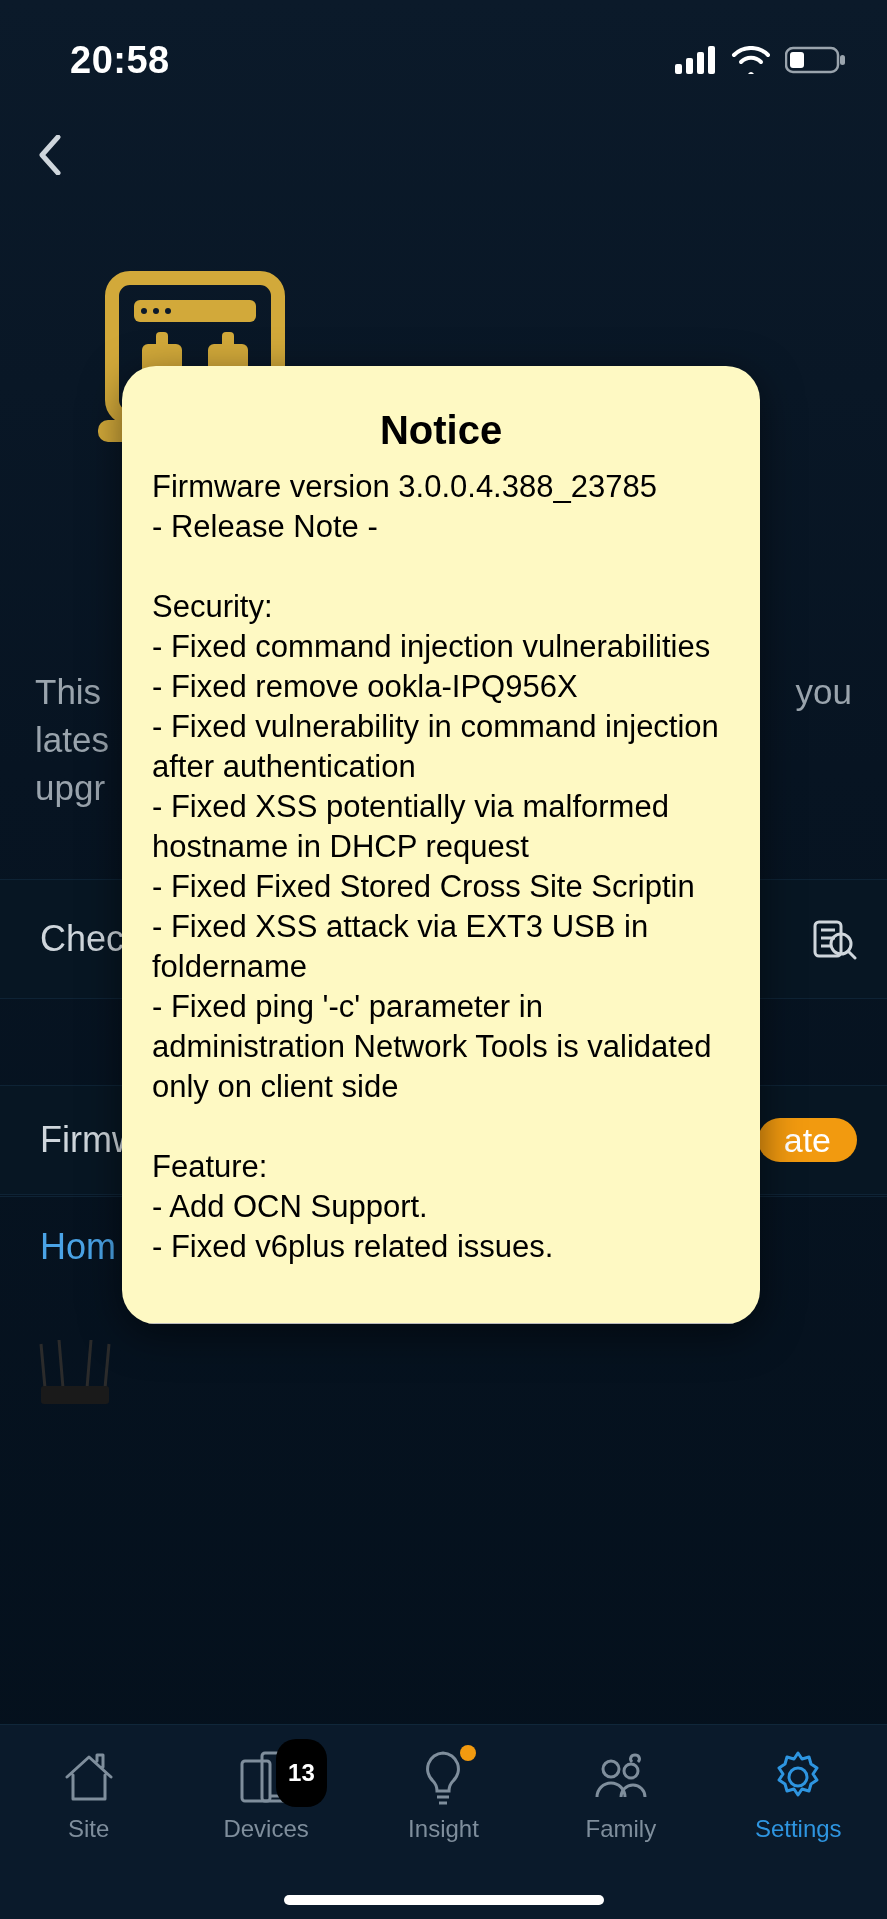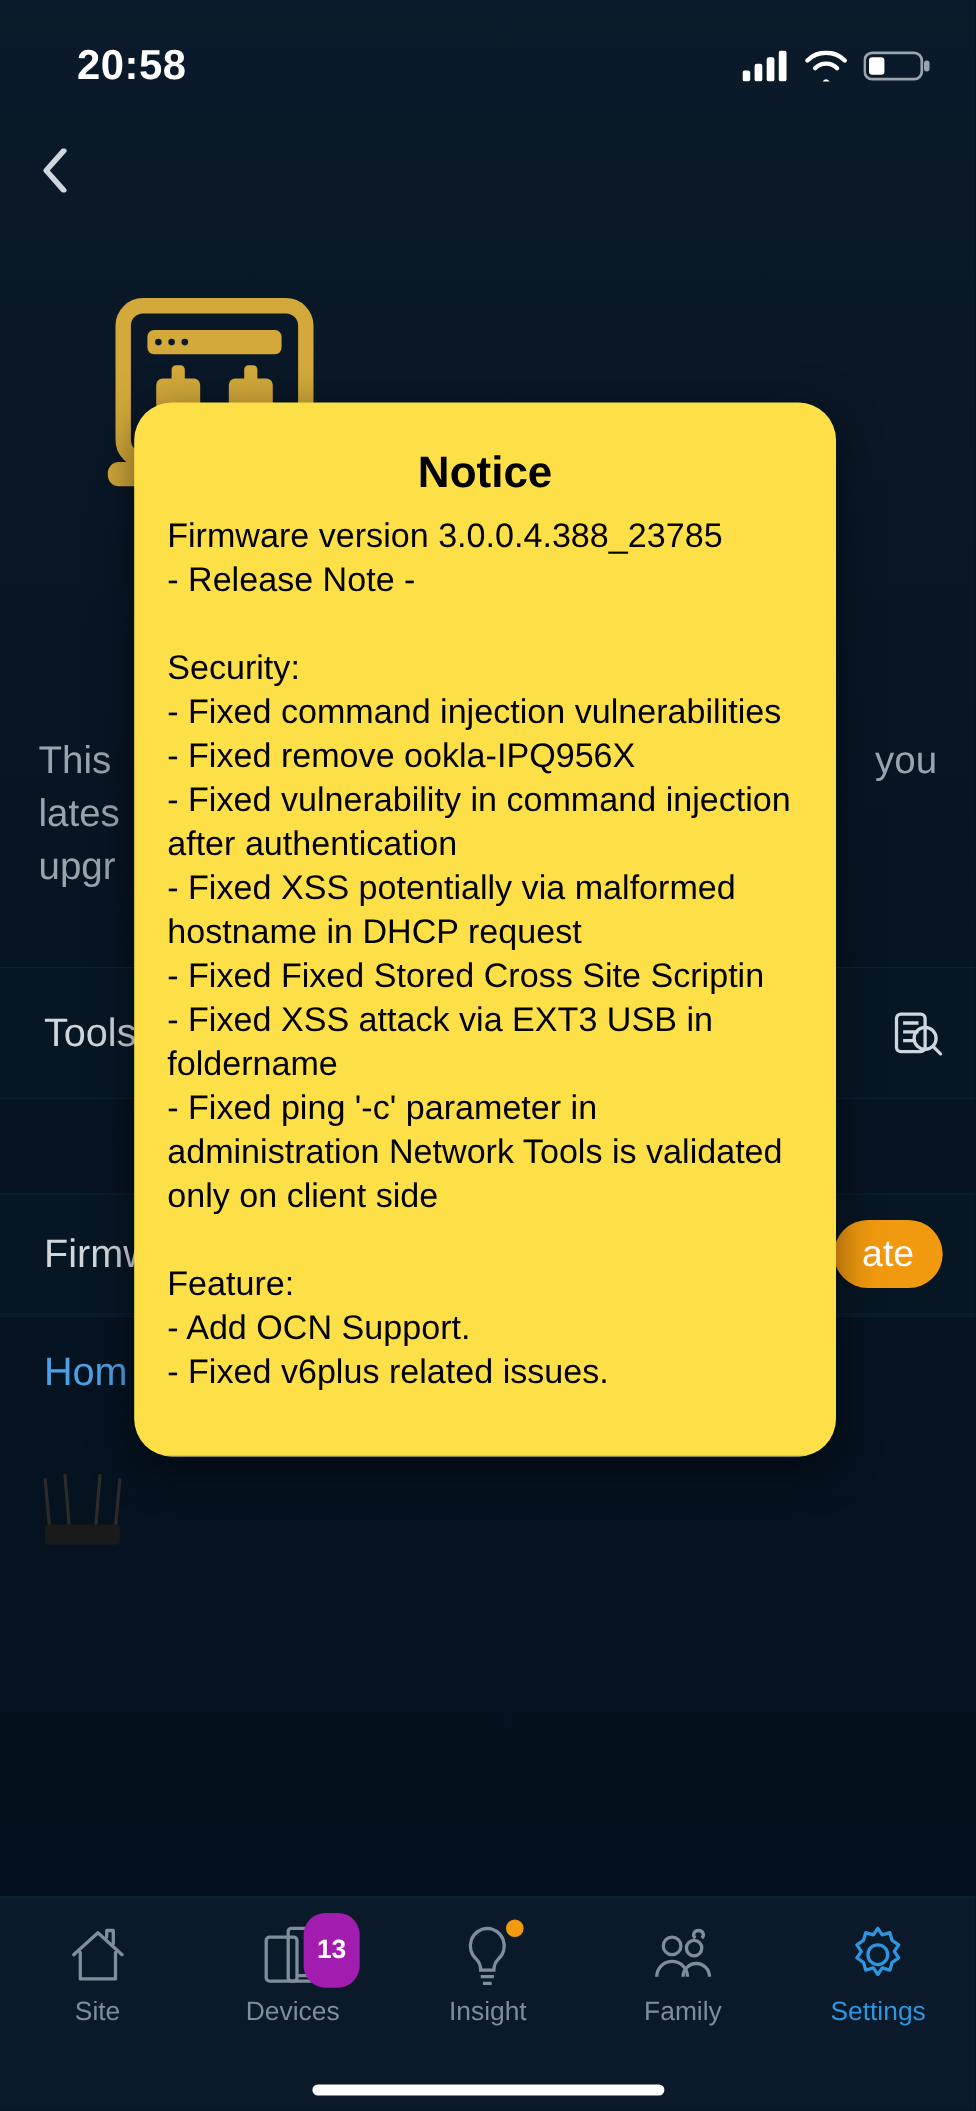--- a/index.html
+++ b/index.html
@@ -71,21 +71,21 @@
     padding: 0 30px 0 40px;
     font-size: 36px; color: #cfd6dc;
     background: #071623;
   }
   .row.top { top: 879px; height: 120px; }
   .row.fw  { top: 1085px; height: 110px; }
   .row.home { top: 1196px; height: 100px; border-bottom: none; background: transparent; }
   .row.home span:first-child { color: #4aa3e6; }
   .update-btn {
     background: #f29a0f; color: #fff;
-    border-radius: 40px; height: 62px;
+    border-radius: 40px; height: 44px;
     display: flex; align-items: center; padding: 0 26px;
     font-size: 34px;
   }
   .router-thumb { position: absolute; left: 35px; top: 1340px; }
   
   .tabbar {
     position: absolute; left: 0; right: 0; bottom: 0;
     height: 195px;
     background: #0a1a2b;
     display: flex; justify-content: space-around; align-items: flex-start;
@@ -93,42 +93,42 @@
     border-top: 1px solid #10273a;
   }
   .tab { display: flex; flex-direction: column; align-items: center; gap: 8px; width: 170px; position: relative; }
   .tab-label { font-size: 24px; color: #7f8e9c; }
   .tab.active .tab-label { color: #2e95e0; }
   .tab svg { width: 60px; height: 60px; }
   .tab .stroke { stroke: #7f8e9c; }
   .tab.active .stroke { stroke: #2e95e0; }
   .badge {
     position: absolute; top: -8px; left: 95px;
-    background: #a21caf; color: #fff;
+    background: #000000; color: #fff;
     border-radius: 20px; padding: 20px 12px;
     font-size: 24px; font-weight: 600;
   }
   .dot-orange {
     position: absolute; top: -2px; left: 102px;
     width: 16px; height: 16px; border-radius: 50%;
     background: #f29a0f;
   }
   .home-indicator {
     position: absolute; bottom: 14px; left: 50%; transform: translateX(-50%);
     width: 320px; height: 10px; border-radius: 10px; background: #fff;
   }
   
   .overlay {
     position: absolute; inset: 0;
   }
   .modal {
     position: absolute;
     left: 122px; top: 366px;
     width: 638px;
-    background: #fde047;
+    background: #fef9c3;
     border-radius: 34px;
     overflow: hidden;
     box-shadow: 0 10px 40px rgba(0,0,0,0.5);
     color: #000;
   }
   .modal-header {
     text-align: center;
     font-size: 40px; font-weight: 700;
     padding: 42px 0 14px;
   }
@@ -195,21 +195,21 @@
     <rect x="132" y="62" width="12" height="18" rx="4" fill="#d2a93a"></rect>
   </svg>
 </div>
 
 <div class="bg-text bg-text1" style="white-space:pre-line;">This
 lates
 upgr</div>
 <div class="bg-text bg-text2">you</div>
 
 <div class="row top">
-  <span>Tools</span>
+  <span>Chec</span>
   <svg width="46" height="46" viewBox="0 0 46 46">
     <rect x="4" y="6" width="26" height="34" rx="4" fill="none" stroke="#cfd6dc" stroke-width="3"></rect>
     <line x1="10" y1="14" x2="24" y2="14" stroke="#cfd6dc" stroke-width="3"></line>
     <line x1="10" y1="22" x2="24" y2="22" stroke="#cfd6dc" stroke-width="3"></line>
     <line x1="10" y1="30" x2="20" y2="30" stroke="#cfd6dc" stroke-width="3"></line>
     <circle cx="30" cy="28" r="10" fill="none" stroke="#cfd6dc" stroke-width="3"></circle>
     <line x1="37" y1="35" x2="44" y2="42" stroke="#cfd6dc" stroke-width="3" stroke-linecap="round"></line>
   </svg>
 </div>
 

